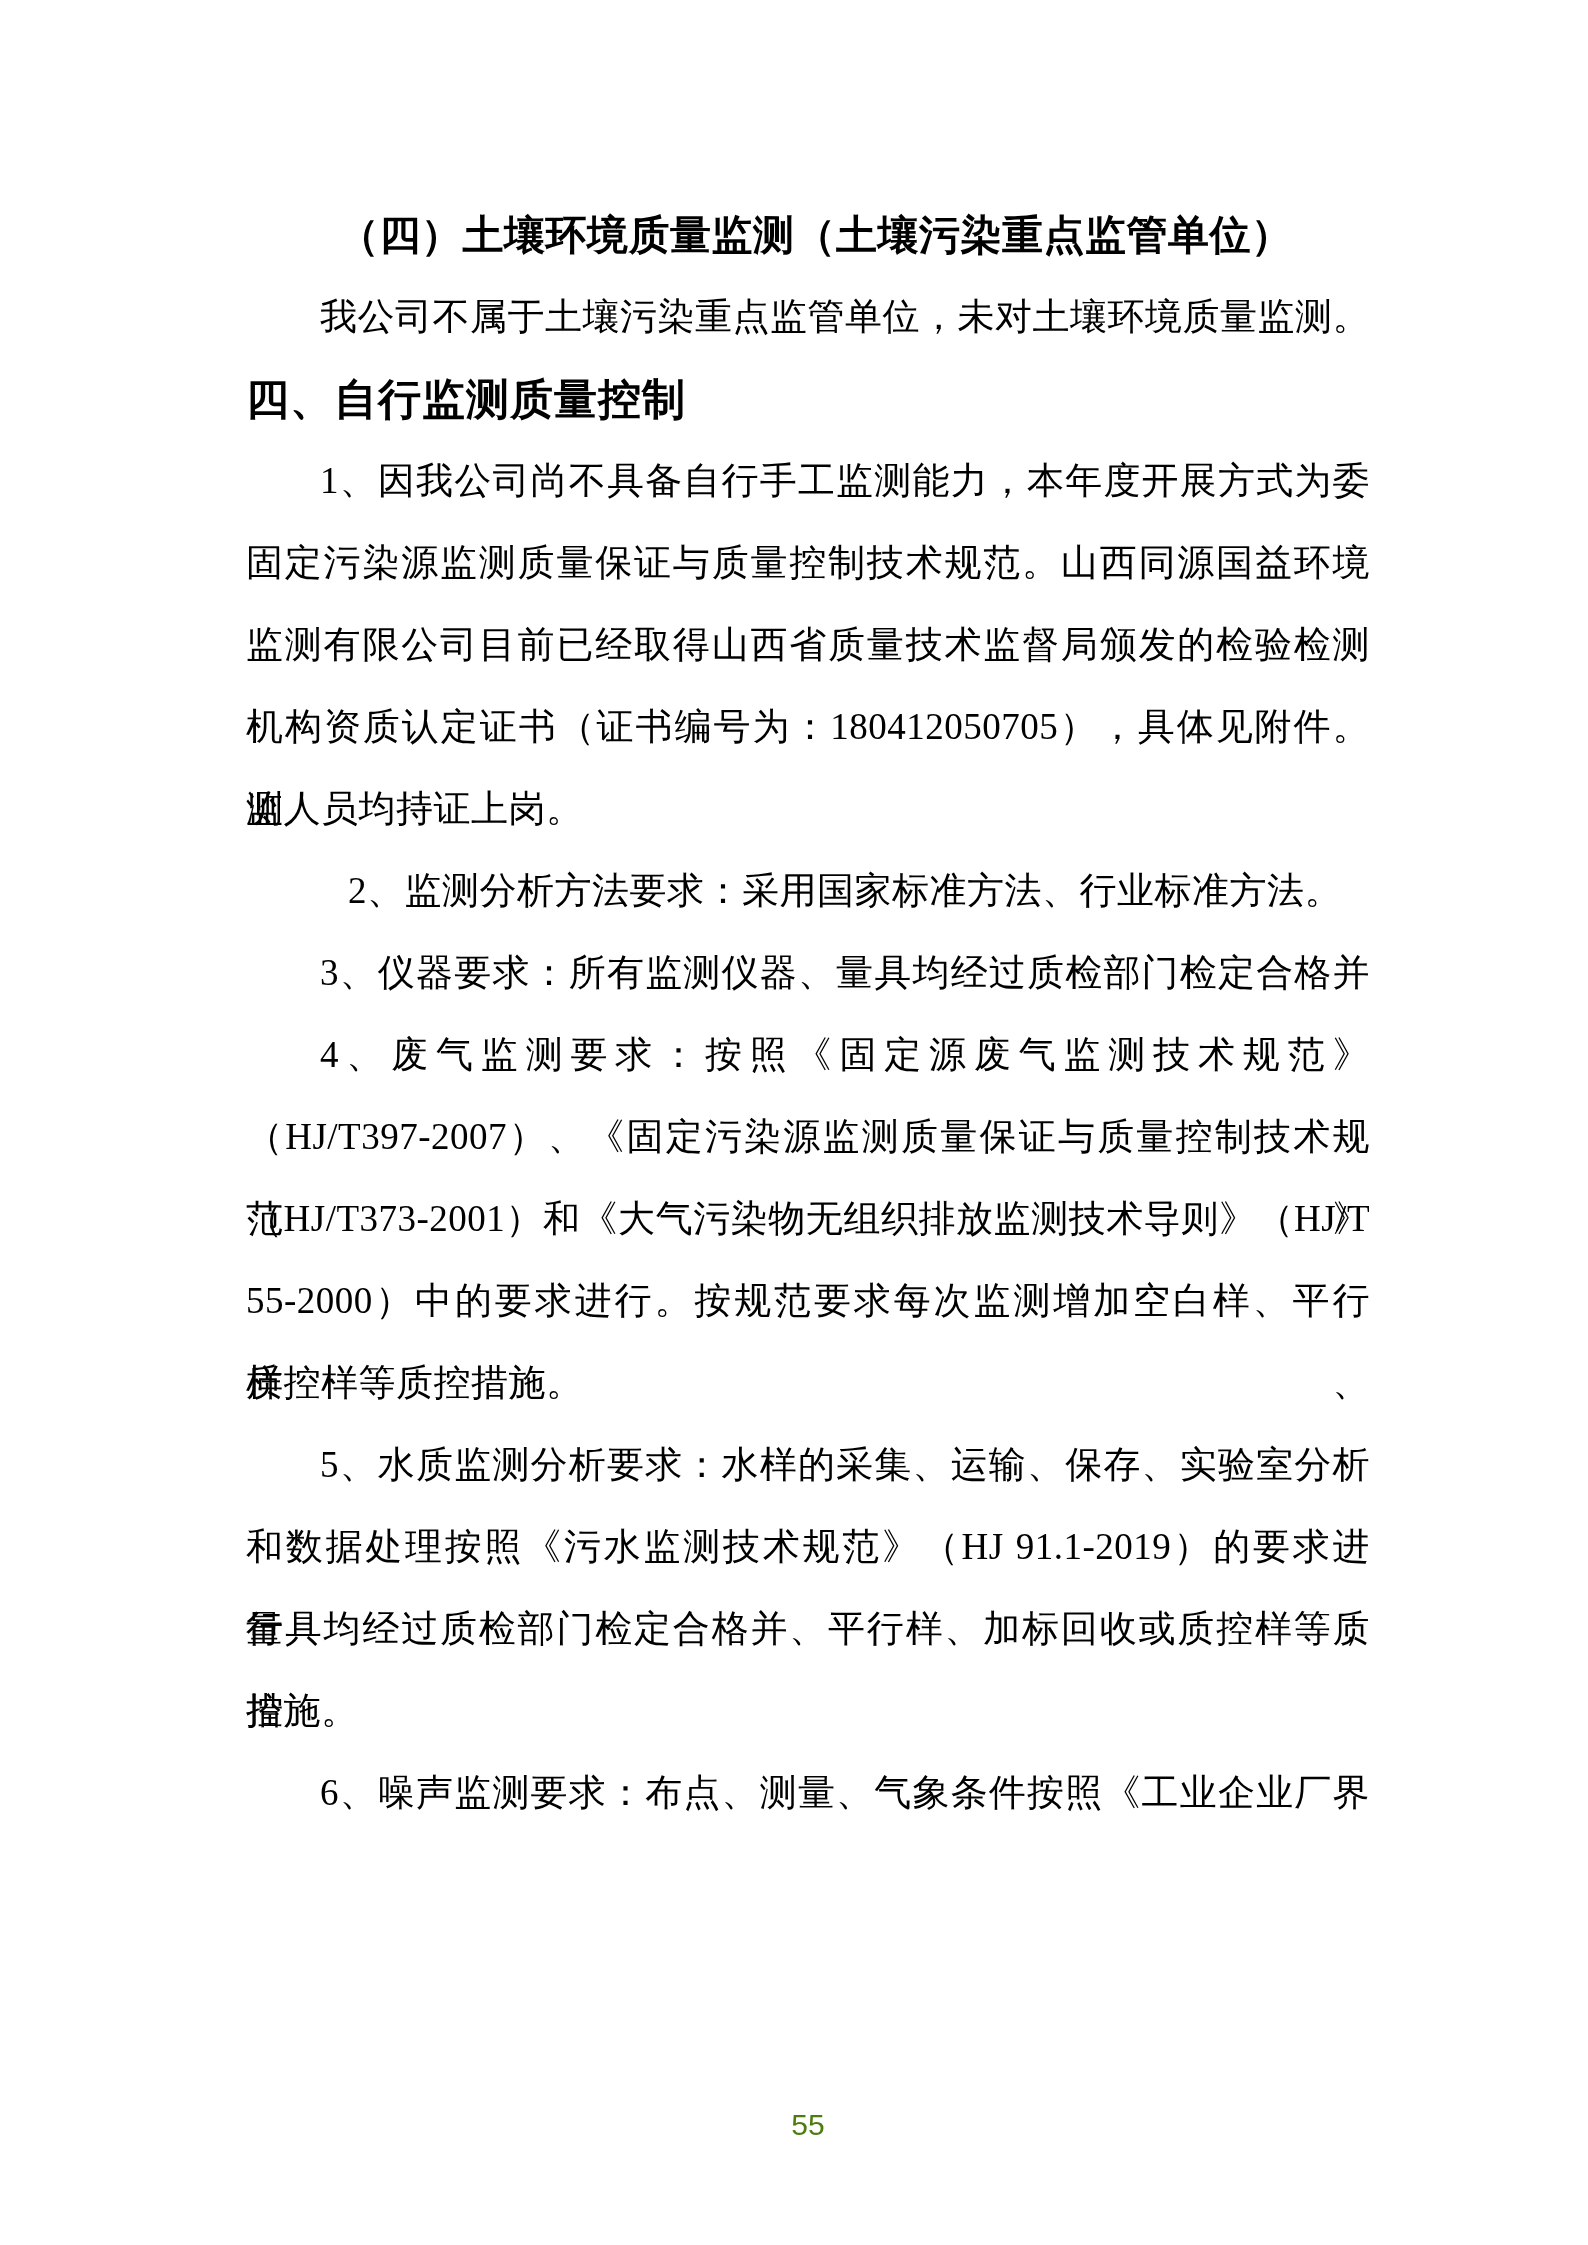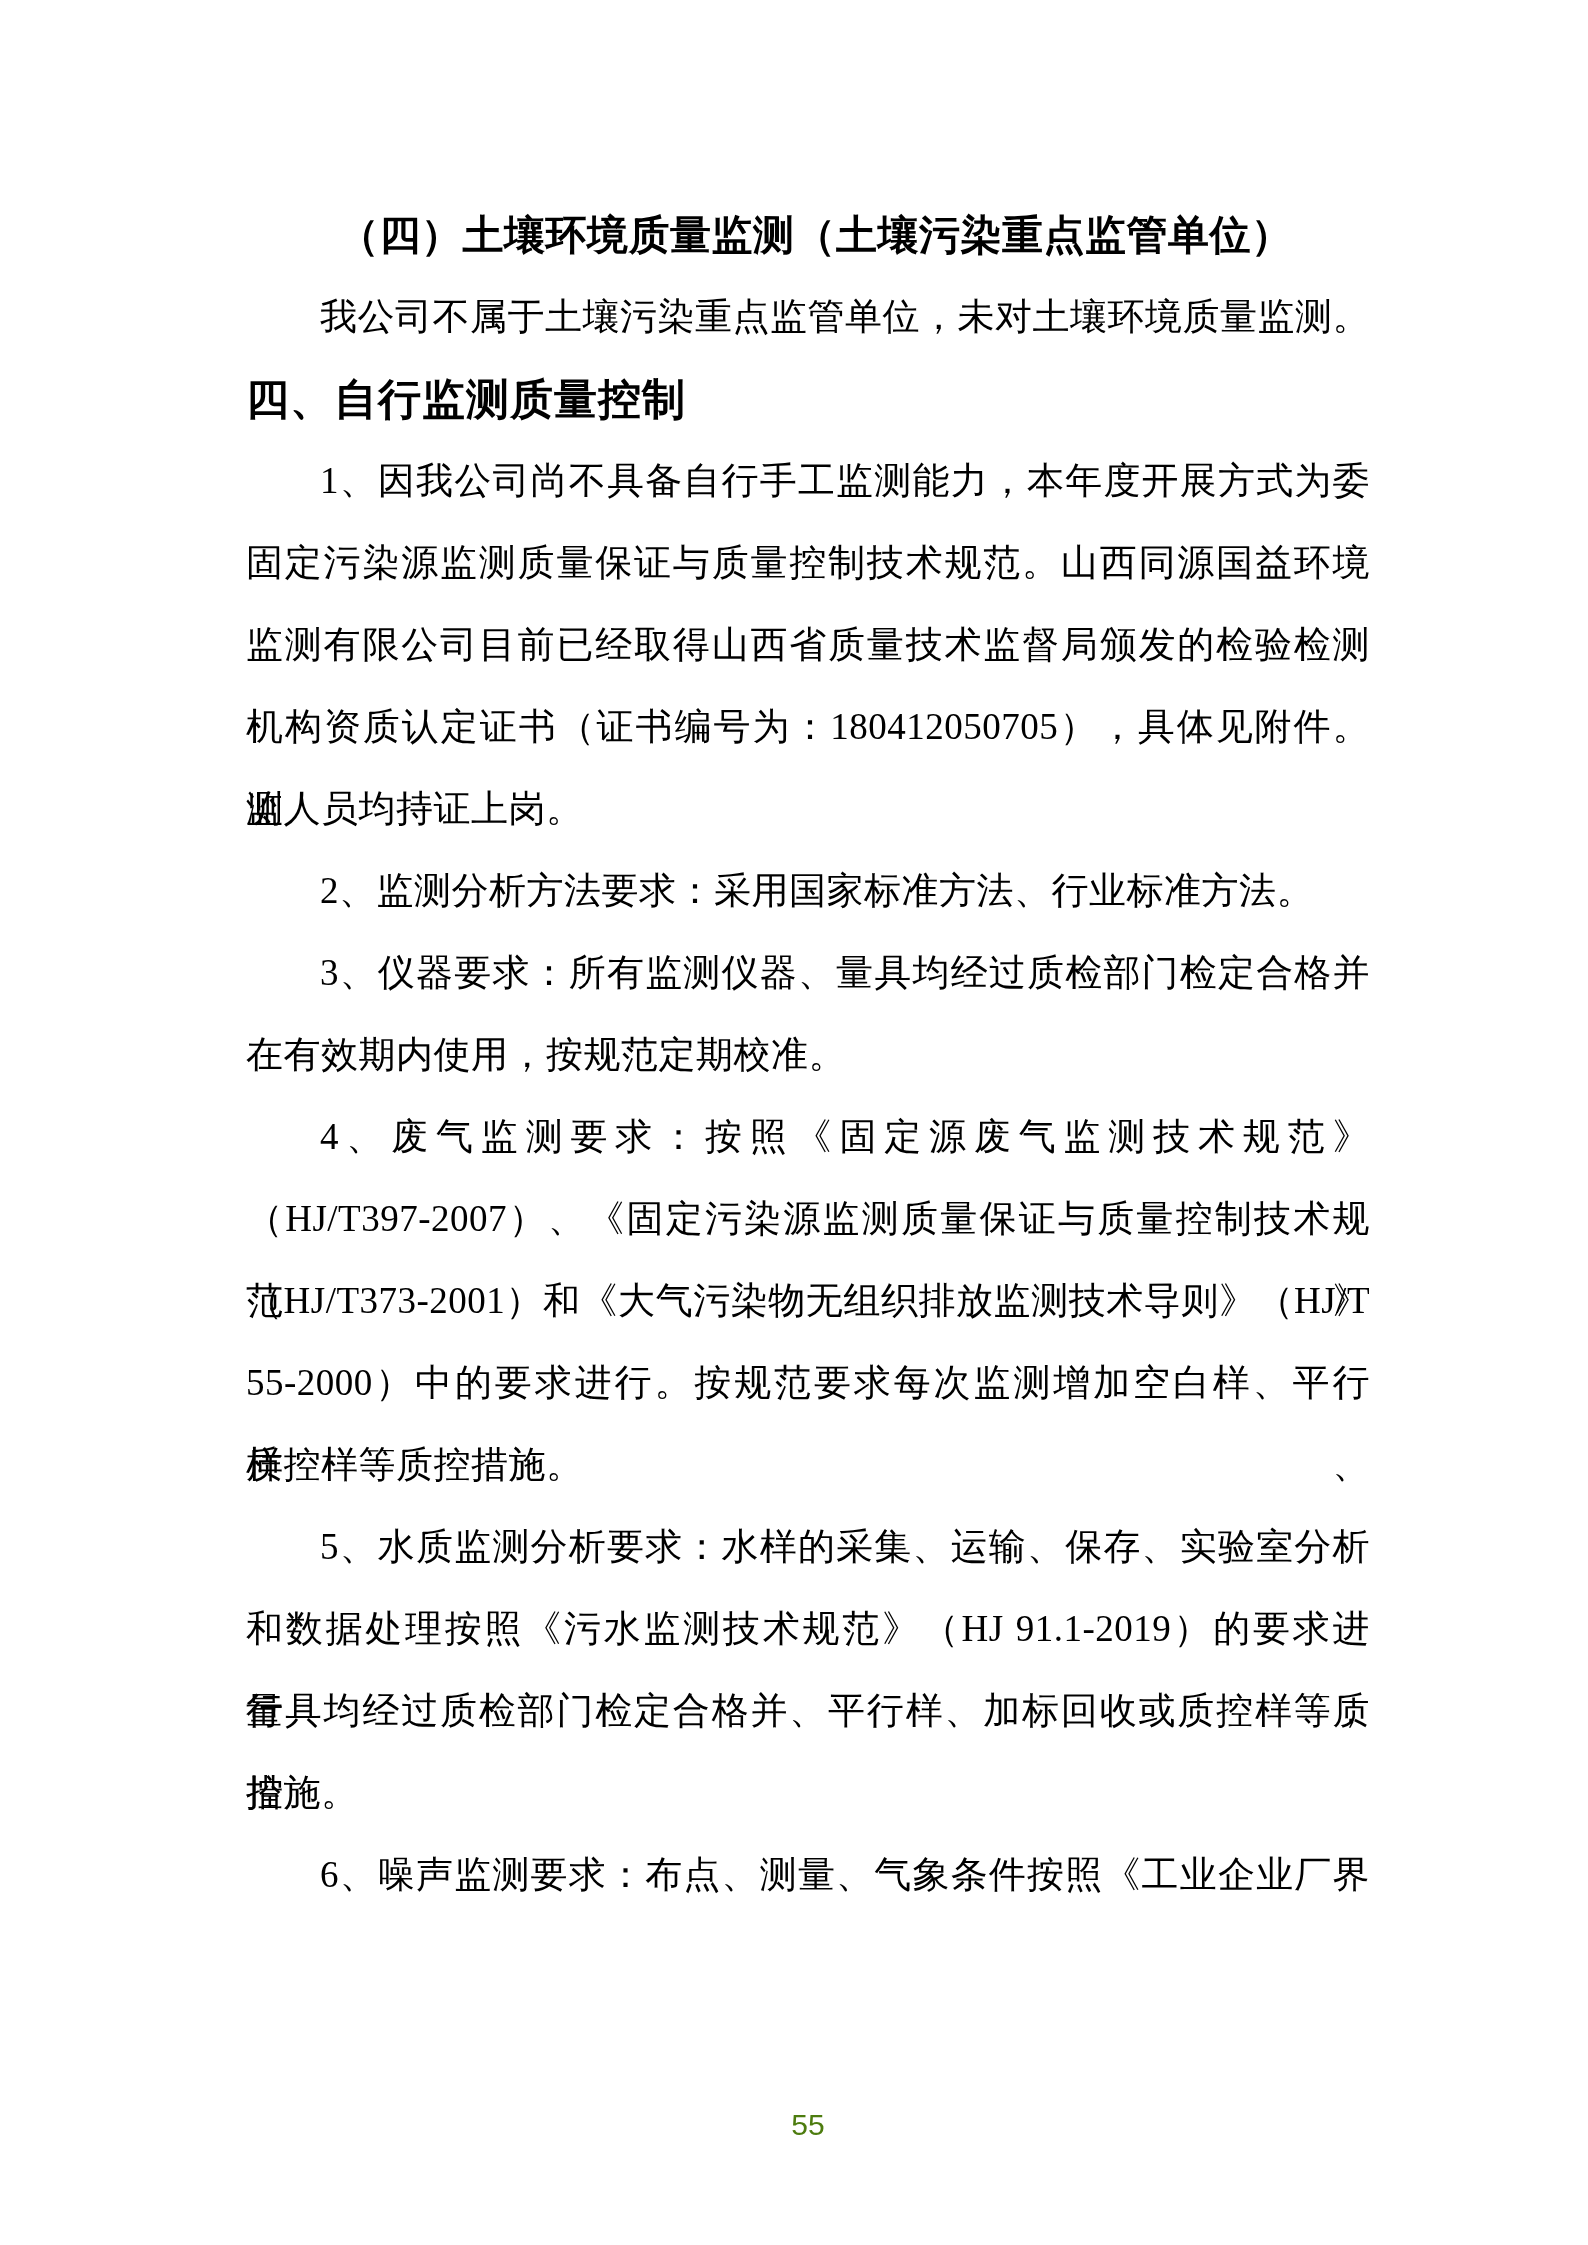--- a/index.html
+++ b/index.html
@@ -25,21 +25,21 @@
     font-size: 37px;
     white-space: nowrap;
     letter-spacing: 0.5px;
   }
   .line.fill {
     white-space: normal;
     text-align: justify;
     text-align-last: justify;
     text-justify: inter-character;
   }
-  .line.indent { padding-left: 74px; }
+  .line.indent { padding-left: 74px; text-align: center; }
   .line.h1 {
     font-family: "DejaVu Sans", sans-serif;
     font-weight: bold;
     font-size: 43px;
     letter-spacing: 1px;
   }
   .line.h2 {
     font-family: "DejaVu Sans", sans-serif;
     font-weight: bold;
     font-size: 41px;
@@ -67,21 +67,20 @@
       <div class="line h2">（四）土壤环境质量监测（土壤污染重点监管单位）</div>
       <div class="line  indent">我公司不属于土壤污染重点监管单位，未对土壤环境质量监测。</div>
       <div class="line h1">四、自行监测质量控制</div>
       <div class="line  indent fill">1、因我公司尚不具备自行手工监测能力，本年度开展方式为委</div>
       <div class="line  fill">固定污染源监测质量保证与质量控制技术规范。山西同源国益环境</div>
       <div class="line  fill">监测有限公司目前已经取得山西省质量技术监督局颁发的检验检测</div>
       <div class="line  fill">机构资质认定证书（证书编号为：180412050705），具体见附件。监</div>
       <div class="line ">测人员均持证上岗。</div>
       <div class="line  indent">2、监测分析方法要求：采用国家标准方法、行业标准方法。</div>
       <div class="line  indent fill">3、仪器要求：所有监测仪器、量具均经过质检部门检定合格并</div>
-      <div class="line ">在有效期内使用，按规范定期校准。</div>
       <div class="line  indent fill">4、废气监测要求：按照《固定源废气监测技术规范》</div>
       <div class="line  fill">（HJ/T397-2007）、《固定污染源监测质量保证与质量控制技术规范》</div>
       <div class="line  fill">（HJ/T373-2001）和《大气污染物无组织排放监测技术导则》（HJ/T</div>
       <div class="line  fill">55-2000）中的要求进行。按规范要求每次监测增加空白样、平行样、</div>
       <div class="line ">质控样等质控措施。</div>
       <div class="line  indent fill">5、水质监测分析要求：水样的采集、运输、保存、实验室分析</div>
       <div class="line  fill">和数据处理按照《污水监测技术规范》（HJ 91.1-2019）的要求进行，</div>
       <div class="line  fill">量具均经过质检部门检定合格并、平行样、加标回收或质控样等质控</div>
       <div class="line ">措施。</div>
       <div class="line  indent fill">6、噪声监测要求：布点、测量、气象条件按照《工业企业厂界</div>

